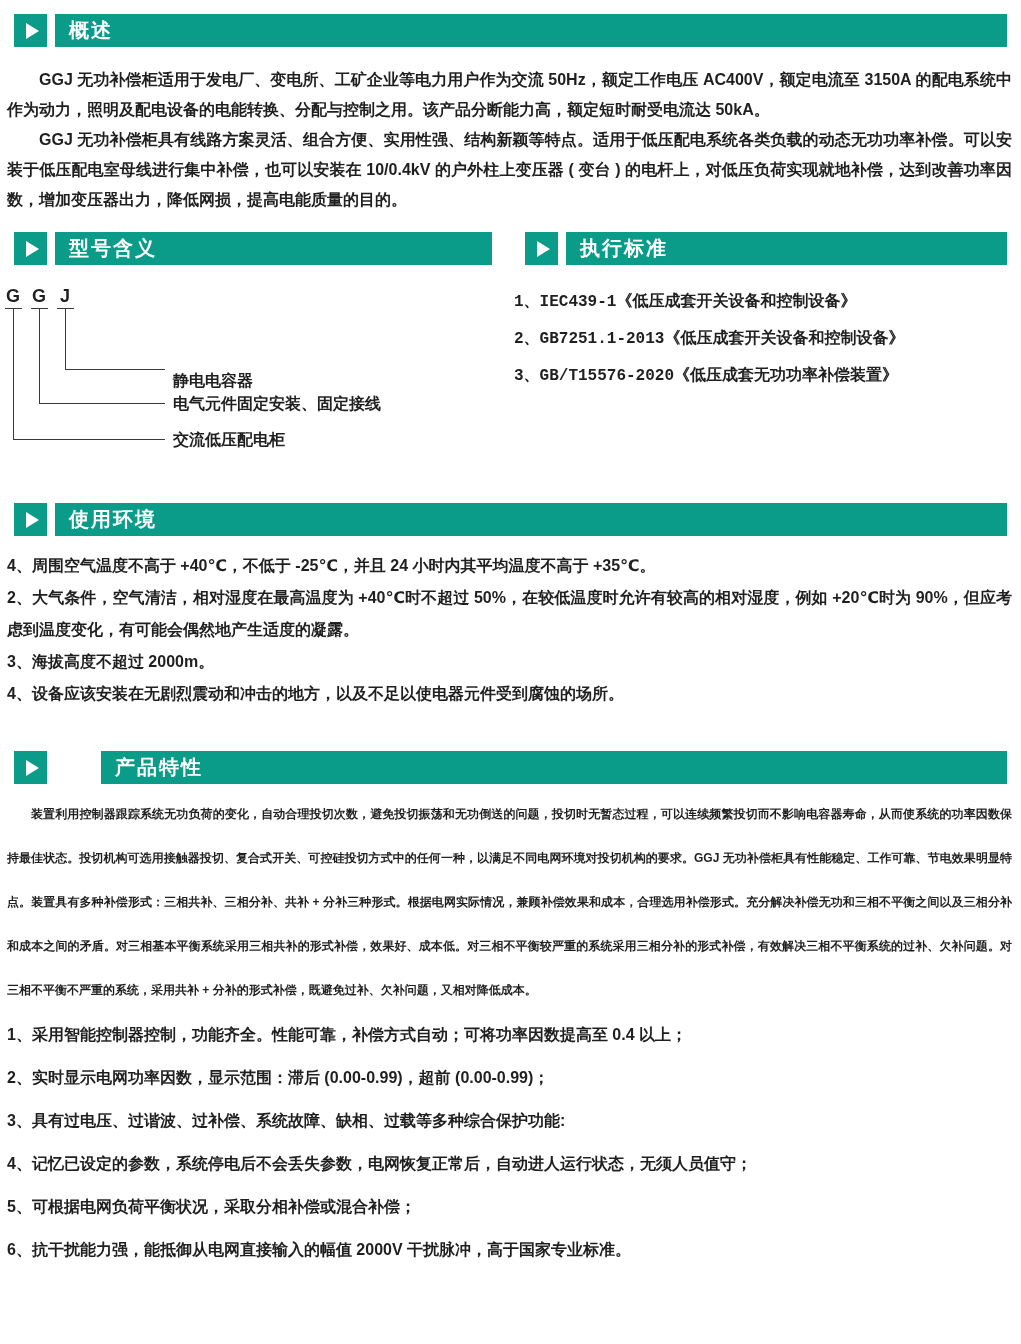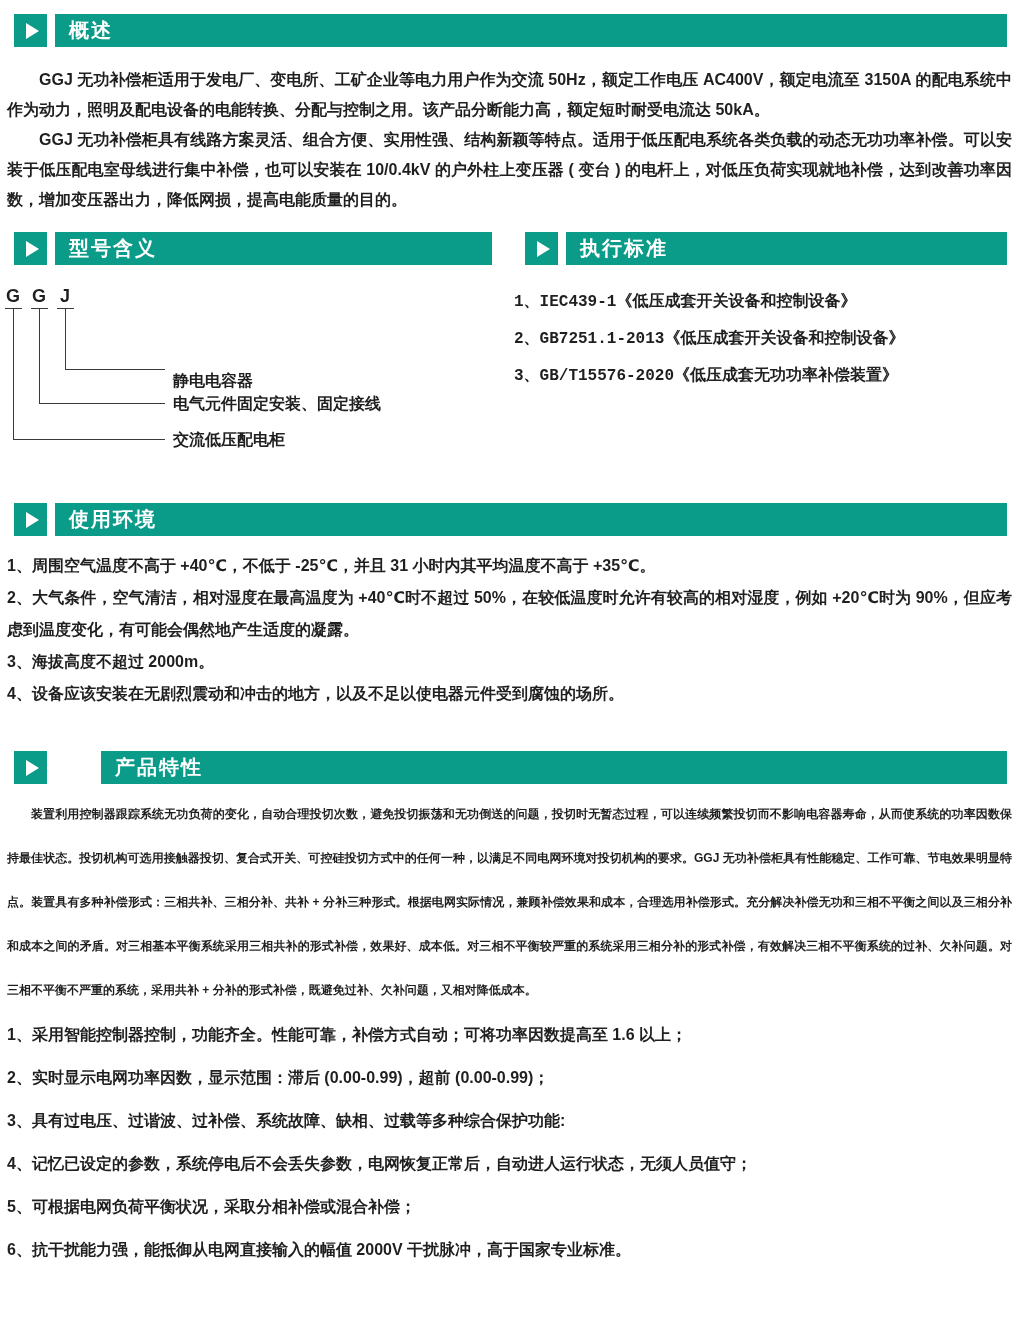--- a/index.html
+++ b/index.html
@@ -228,39 +228,39 @@
   <section>
     <header class="sec-header env-header">
       <span class="hdr-icon">
           <span class="tri"></span>
         </span>
       <div class="hdr-banner">
         <span>使用环境</span>
       </div>
     </header>
     <ul class="env-list">
-      <li>1、周围空气温度不高于 +40℃，不低于 -25℃，并且 31 小时内其平均温度不高于 +35℃。</li>
+      <li>4、周围空气温度不高于 +40℃，不低于 -25℃，并且 24 小时内其平均温度不高于 +35℃。</li>
       <li>2、大气条件，空气清洁，相对湿度在最高温度为 +40℃时不超过 50%，在较低温度时允许有较高的相对湿度，例如 +20℃时为 90%，但应考虑到温度变化，有可能会偶然地产生适度的凝露。</li>
       <li>3、海拔高度不超过 2000m。</li>
       <li>4、设备应该安装在无剧烈震动和冲击的地方，以及不足以使电器元件受到腐蚀的场所。</li>
     </ul>
   </section>
 
   <section>
     <header class="sec-header features-header">
       <span class="hdr-icon">
           <span class="tri"></span>
         </span>
       <div class="hdr-banner">
         <span>产品特性</span>
       </div>
     </header>
     <p class="features-para">装置利用控制器跟踪系统无功负荷的变化，自动合理投切次数，避免投切振荡和无功倒送的问题，投切时无暂态过程，可以连续频繁投切而不影响电容器寿命，从而使系统的功率因数保持最佳状态。投切机构可选用接触器投切、复合式开关、可控硅投切方式中的任何一种，以满足不同电网环境对投切机构的要求。GGJ 无功补偿柜具有性能稳定、工作可靠、节电效果明显特点。装置具有多种补偿形式：三相共补、三相分补、共补 + 分补三种形式。根据电网实际情况，兼顾补偿效果和成本，合理选用补偿形式。充分解决补偿无功和三相不平衡之间以及三相分补和成本之间的矛盾。对三相基本平衡系统采用三相共补的形式补偿，效果好、成本低。对三相不平衡较严重的系统采用三相分补的形式补偿，有效解决三相不平衡系统的过补、欠补问题。对三相不平衡不严重的系统，采用共补 + 分补的形式补偿，既避免过补、欠补问题，又相对降低成本。</p>
     <ul class="features-list">
-      <li>1、采用智能控制器控制，功能齐全。性能可靠，补偿方式自动；可将功率因数提高至 1.6 以上；</li>
+      <li>1、采用智能控制器控制，功能齐全。性能可靠，补偿方式自动；可将功率因数提高至 0.4 以上；</li>
       <li>2、实时显示电网功率因数，显示范围：滞后 (0.00-0.99)，超前 (0.00-0.99)；</li>
       <li>3、具有过电压、过谐波、过补偿、系统故障、缺相、过载等多种综合保护功能:</li>
       <li>4、记忆已设定的参数，系统停电后不会丢失参数，电网恢复正常后，自动进人运行状态，无须人员值守；</li>
       <li>5、可根据电网负荷平衡状况，采取分相补偿或混合补偿；</li>
       <li>6、抗干扰能力强，能抵御从电网直接输入的幅值 2000V 干扰脉冲，高于国家专业标准。</li>
     </ul>
   </section>
 
 </div>
 

